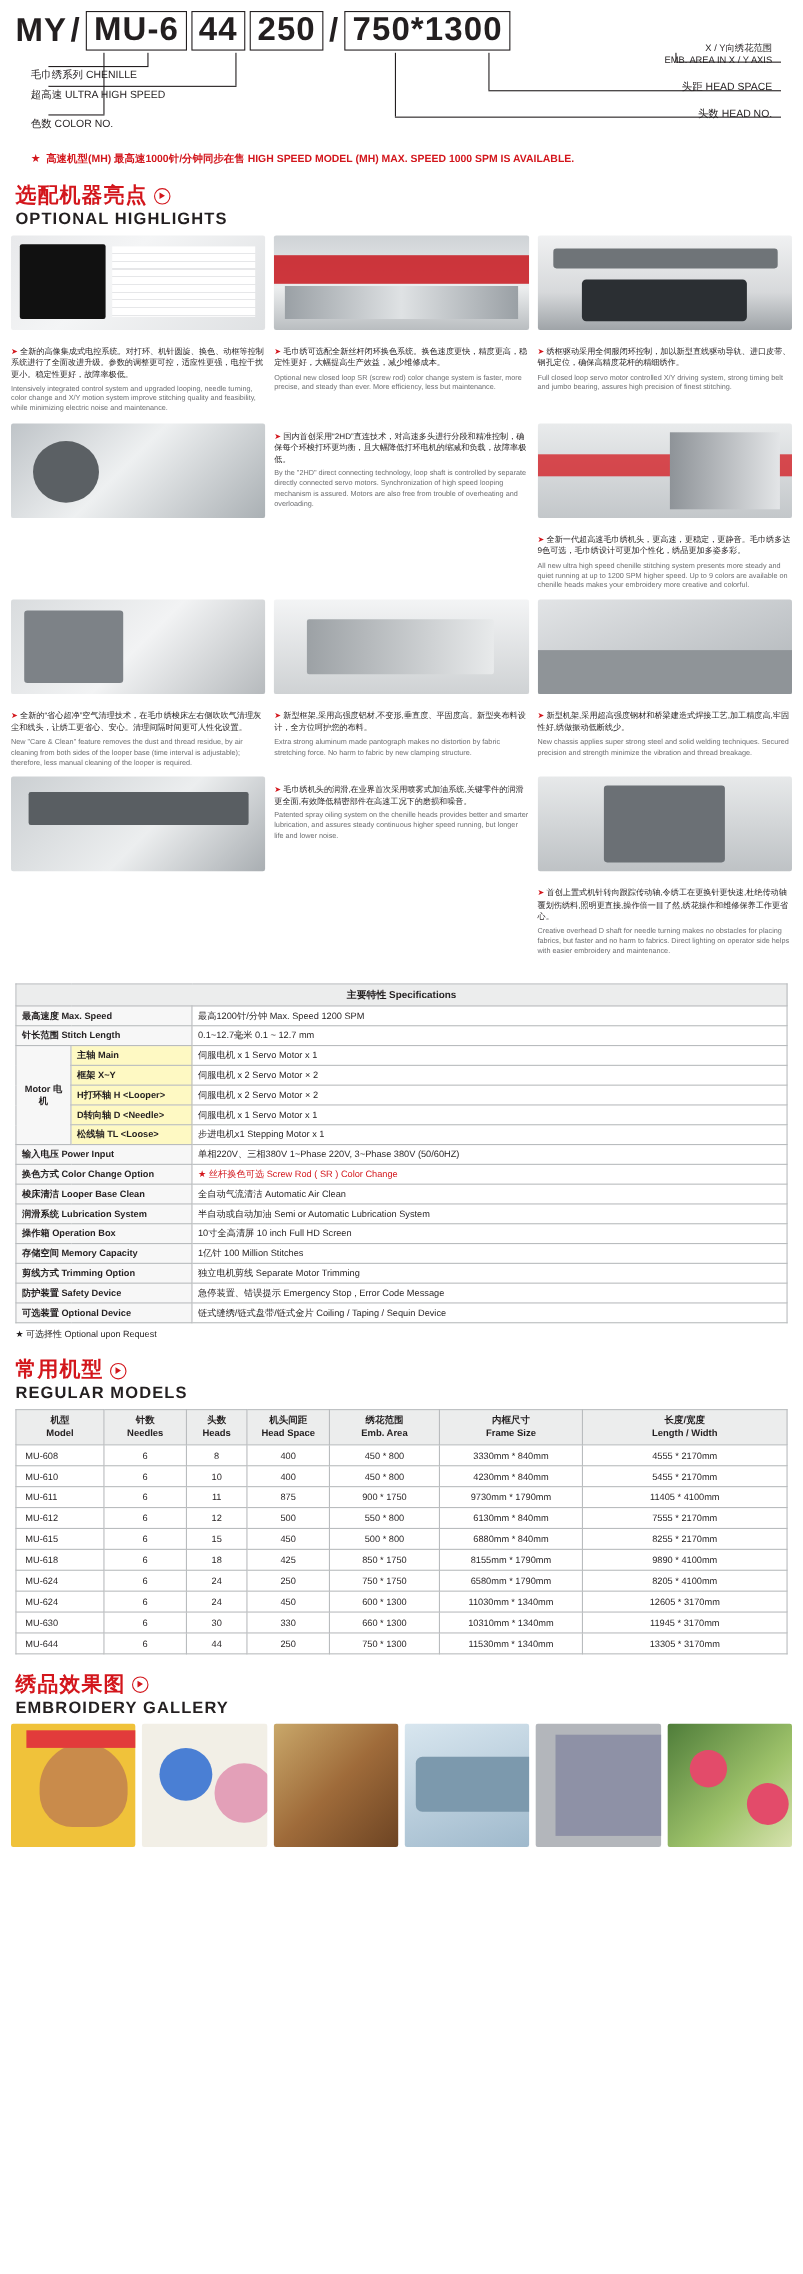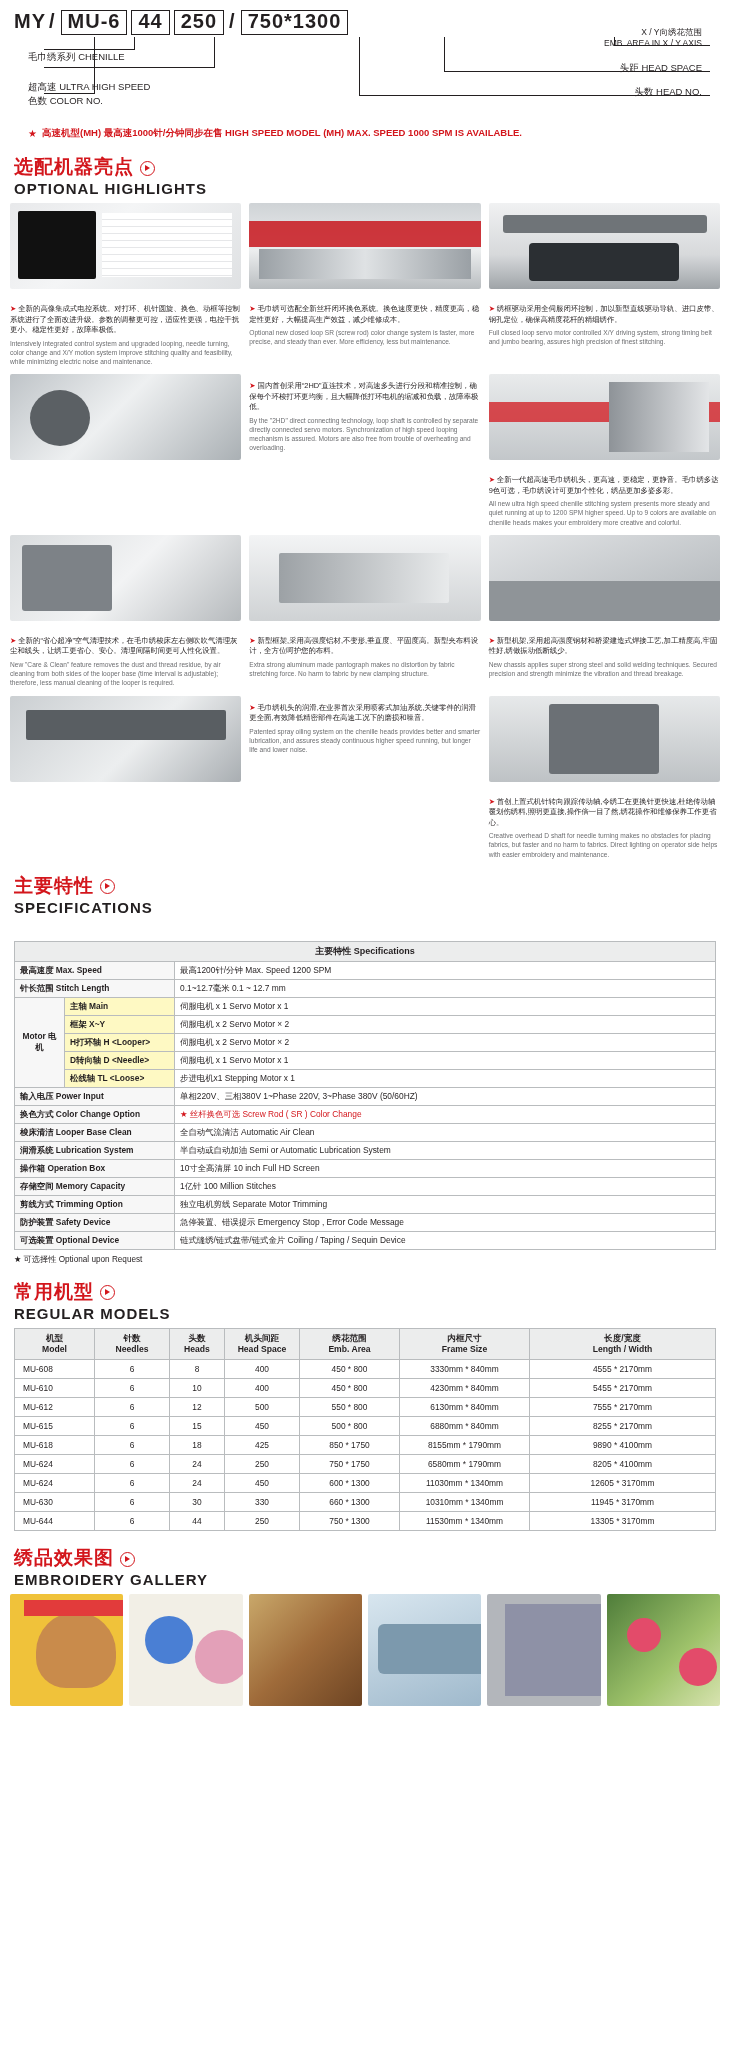--- a/index.html
+++ b/index.html
@@ -11,22 +11,22 @@
     color: #231f20;
     font-size: 9px;
     -webkit-font-smoothing: antialiased;
   }
   .page { width: 730px; position: relative; padding: 0 0 20px 0; }
 
   
   .model-header { padding: 10px 14px 0 14px; }
   .model-code {
     display: flex;
-    align-items: flex-start;
-    font-size: 20px;
+    align-items: center;
+    font-size: 30px;
     font-weight: bold;
     letter-spacing: 1px;
     font-family: "Liberation Sans", sans-serif;
   }
   .model-code .seg {
     border: 1px solid #231f20;
     padding: 0px 6px 2px 6px;
     margin: 0 2px;
     line-height: 1.05;
   }
@@ -171,21 +171,21 @@
       <div class="rule" style="left:30px;top:56px;width:51px;height:1px;"></div>
 
       <div class="rule" style="left:600px;top:0;width:1px;height:8px;"></div>
       <div class="rule" style="left:600px;top:8px;width:96px;height:1px;"></div>
       <div class="rule" style="left:430px;top:0;width:1px;height:34px;"></div>
       <div class="rule" style="left:430px;top:34px;width:266px;height:1px;"></div>
       <div class="rule" style="left:345px;top:0;width:1px;height:58px;"></div>
       <div class="rule" style="left:345px;top:58px;width:351px;height:1px;"></div>
 
       <div class="lbl-left" style="left:14px;top:14px;">毛巾绣系列 CHENILLE</div>
-      <div class="lbl-left" style="left:14px;top:44px;">超高速 ULTRA HIGH SPEED</div>
+      <div class="lbl-left" style="left:14px;top:32px;">超高速 ULTRA HIGH SPEED</div>
       <div class="lbl-left" style="left:14px;top:58px;">色数 COLOR NO.</div>
 
       <div class="lbl-right" style="top:-10px;">X / Y向绣花范围</div>
       <div class="lbl-right" style="top:1px;">EMB. AREA IN X / Y AXIS</div>
       <div class="lbl-right hs" style="top:25px;">头距 HEAD SPACE</div>
       <div class="lbl-right hs" style="top:49px;text-align:center;">头数 HEAD NO.</div>
     </div>
 
     <div class="notice">
       <span class="star">★</span>
@@ -312,27 +312,20 @@
       <div class="hl-textcell" style="visibility:hidden"></div>
       <div class="hl-textcell">
         <div class="txt">
           <span class="cn"><span class="bullet">➤</span><span>首创上置式机针转向跟踪传动轴,令绣工在更换针更快速,杜绝传动轴覆划伤绣料,照明更直接,操作倍一目了然,绣花操作和维修保养工作更省心。</span></span>
           <span class="en">Creative overhead D shaft for needle turning makes no obstacles for placing fabrics, but faster and no harm to fabrics. Direct lighting on operator side helps with easier embroidery and maintenance.</span>
         </div>
       </div>
     </div>
   </div>
 
-  <div class="sec-title">
-    <div class="cn">
-      <span>主要特性</span>
-      <span class="arrow-circle"></span>
-    </div>
-    <div class="en">SPECIFICATIONS</div>
-  </div>
 
   <div class="spec-wrap">
     <table class="spec-table">
       <tbody>
           <tr>
         <th colspan="3">主要特性  Specifications</th>
       </tr>
       <tr>
         <td class="k" colspan="2">最高速度 Max. Speed</td>
         <td class="v">最高1200针/分钟   Max. Speed 1200 SPM</td>
@@ -457,20 +450,29 @@
       <tr>
         <td class="first">MU-610</td>
         <td>6</td>
         <td>10</td>
         <td>400</td>
         <td>450 * 800</td>
         <td>4230mm * 840mm</td>
         <td>5455 * 2170mm</td>
       </tr>
       <tr>
+        <td class="first">MU-611</td>
+        <td>6</td>
+        <td>11</td>
+        <td>875</td>
+        <td>900 * 1750</td>
+        <td>9730mm * 1790mm</td>
+        <td>11405 * 4100mm</td>
+      </tr>
+      <tr>
         <td class="first">MU-612</td>
         <td>6</td>
         <td>12</td>
         <td>500</td>
         <td>550 * 800</td>
         <td>6130mm * 840mm</td>
         <td>7555 * 2170mm</td>
       </tr>
       <tr>
         <td class="first">MU-615</td>

